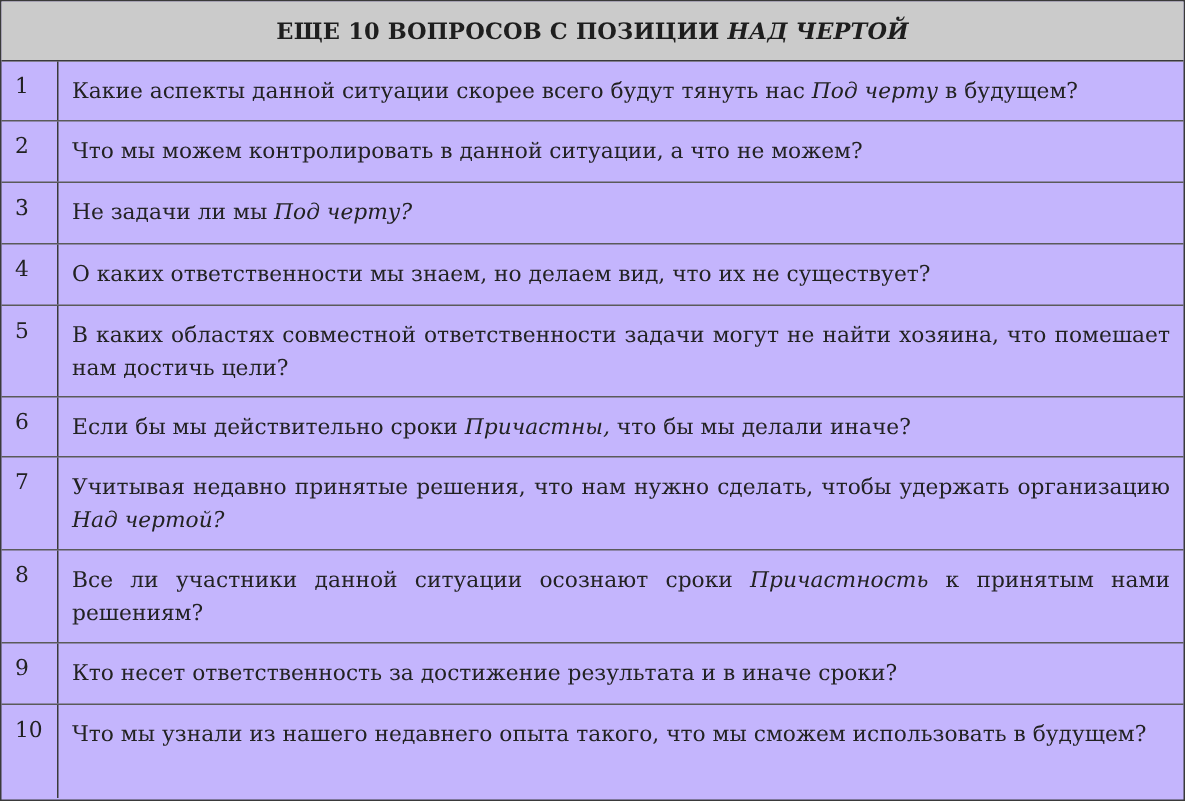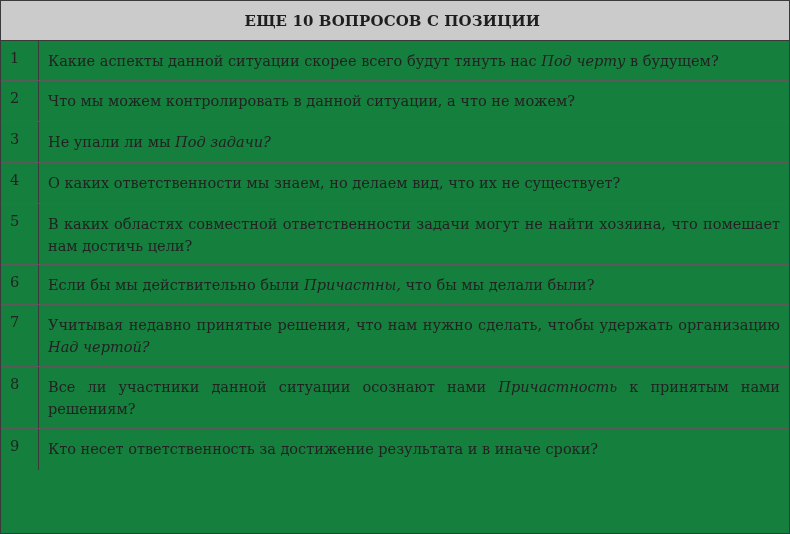--- a/index.html
+++ b/index.html
@@ -4,21 +4,21 @@
 <style>
   html, body { margin: 0; padding: 0; background: #ececec; }
   body { width: 790px; height: 534px; overflow: hidden; }
   .tbl {
     position: absolute; left: 0; top: 0;
     width: 790px; height: 534px;
     box-sizing: border-box;
     border: 1.5px solid #3a3a3a;
     font-family: "DejaVu Serif", "Liberation Serif", serif;
     color: #222;
-    background: #15803d;
+    background: #c4b5fd;
   }
   .hdr {
     height: 40px; box-sizing: border-box;
     background: #cbcbcb;
     border-bottom: 1.5px solid #3a3a3a;
     display: flex; align-items: center; justify-content: center;
     font-size: 15px; font-weight: bold; letter-spacing: 0.1px;
     color: #1e1e1e;
   }
   .hdr i { font-style: italic; }
@@ -37,53 +37,57 @@
     font-size: 14.5px; line-height: 22px;
     text-align: justify;
   }
   .txt i { font-style: italic; }
 </style>
 </head>
 <body>
 
 <div class="tbl">
   <div class="hdr">
-    <span>ЕЩЕ 10 ВОПРОСОВ С ПОЗИЦИИ </span>&nbsp;
+    <span>ЕЩЕ 10 ВОПРОСОВ С ПОЗИЦИИ </span>&nbsp;<i>НАД ЧЕРТОЙ</i>
   </div>
   <div id="rows">
       <div class="row" style="height: 40px;">
         <div class="num">1</div>
         <div class="txt"><span>Какие аспекты данной ситуации скорее всего будут тянуть нас </span><i>Под черту</i><span> в будущем?</span></div>
       </div>
       <div class="row" style="height: 41px;">
         <div class="num">2</div>
         <div class="txt"><span>Что мы можем контролировать в данной ситуации, а что не можем?</span></div>
       </div>
       <div class="row" style="height: 41px;">
         <div class="num">3</div>
-        <div class="txt"><span>Не упали ли мы </span><i>Под задачи?</i></div>
+        <div class="txt"><span>Не задачи ли мы </span><i>Под черту?</i></div>
       </div>
       <div class="row" style="height: 41px;">
         <div class="num">4</div>
         <div class="txt"><span>О каких ответственности мы знаем, но делаем вид, что их не существует?</span></div>
       </div>
       <div class="row" style="height: 61px;">
         <div class="num">5</div>
         <div class="txt"><span>В каких областях совместной ответственности задачи могут не найти хозяина, что помешает нам достичь цели?</span></div>
       </div>
       <div class="row" style="height: 40px;">
         <div class="num">6</div>
-        <div class="txt"><span>Если бы мы действительно были </span><i>Причастны,</i><span> что бы мы делали были?</span></div>
+        <div class="txt"><span>Если бы мы действительно сроки </span><i>Причастны,</i><span> что бы мы делали иначе?</span></div>
       </div>
       <div class="row" style="height: 62px;">
         <div class="num">7</div>
         <div class="txt"><span>Учитывая недавно принятые решения, что нам нужно сделать, чтобы удержать организацию </span><i>Над чертой?</i></div>
       </div>
       <div class="row" style="height: 62px;">
         <div class="num">8</div>
-        <div class="txt"><span>Все ли участники данной ситуации осознают нами </span><i>Причастность</i><span> к принятым нами решениям?</span></div>
+        <div class="txt"><span>Все ли участники данной ситуации осознают сроки </span><i>Причастность</i><span> к принятым нами решениям?</span></div>
       </div>
       <div class="row" style="height: 41px;">
         <div class="num">9</div>
         <div class="txt"><span>Кто несет ответственность за достижение результата и в иначе сроки?</span></div>
       </div>
+      <div class="row" style="height: 62px;">
+        <div class="num">10</div>
+        <div class="txt"><span>Что мы узнали из нашего недавнего опыта такого, что мы сможем использовать в будущем?</span></div>
+      </div>
     </div>
 </div>
 
 </body></html>

